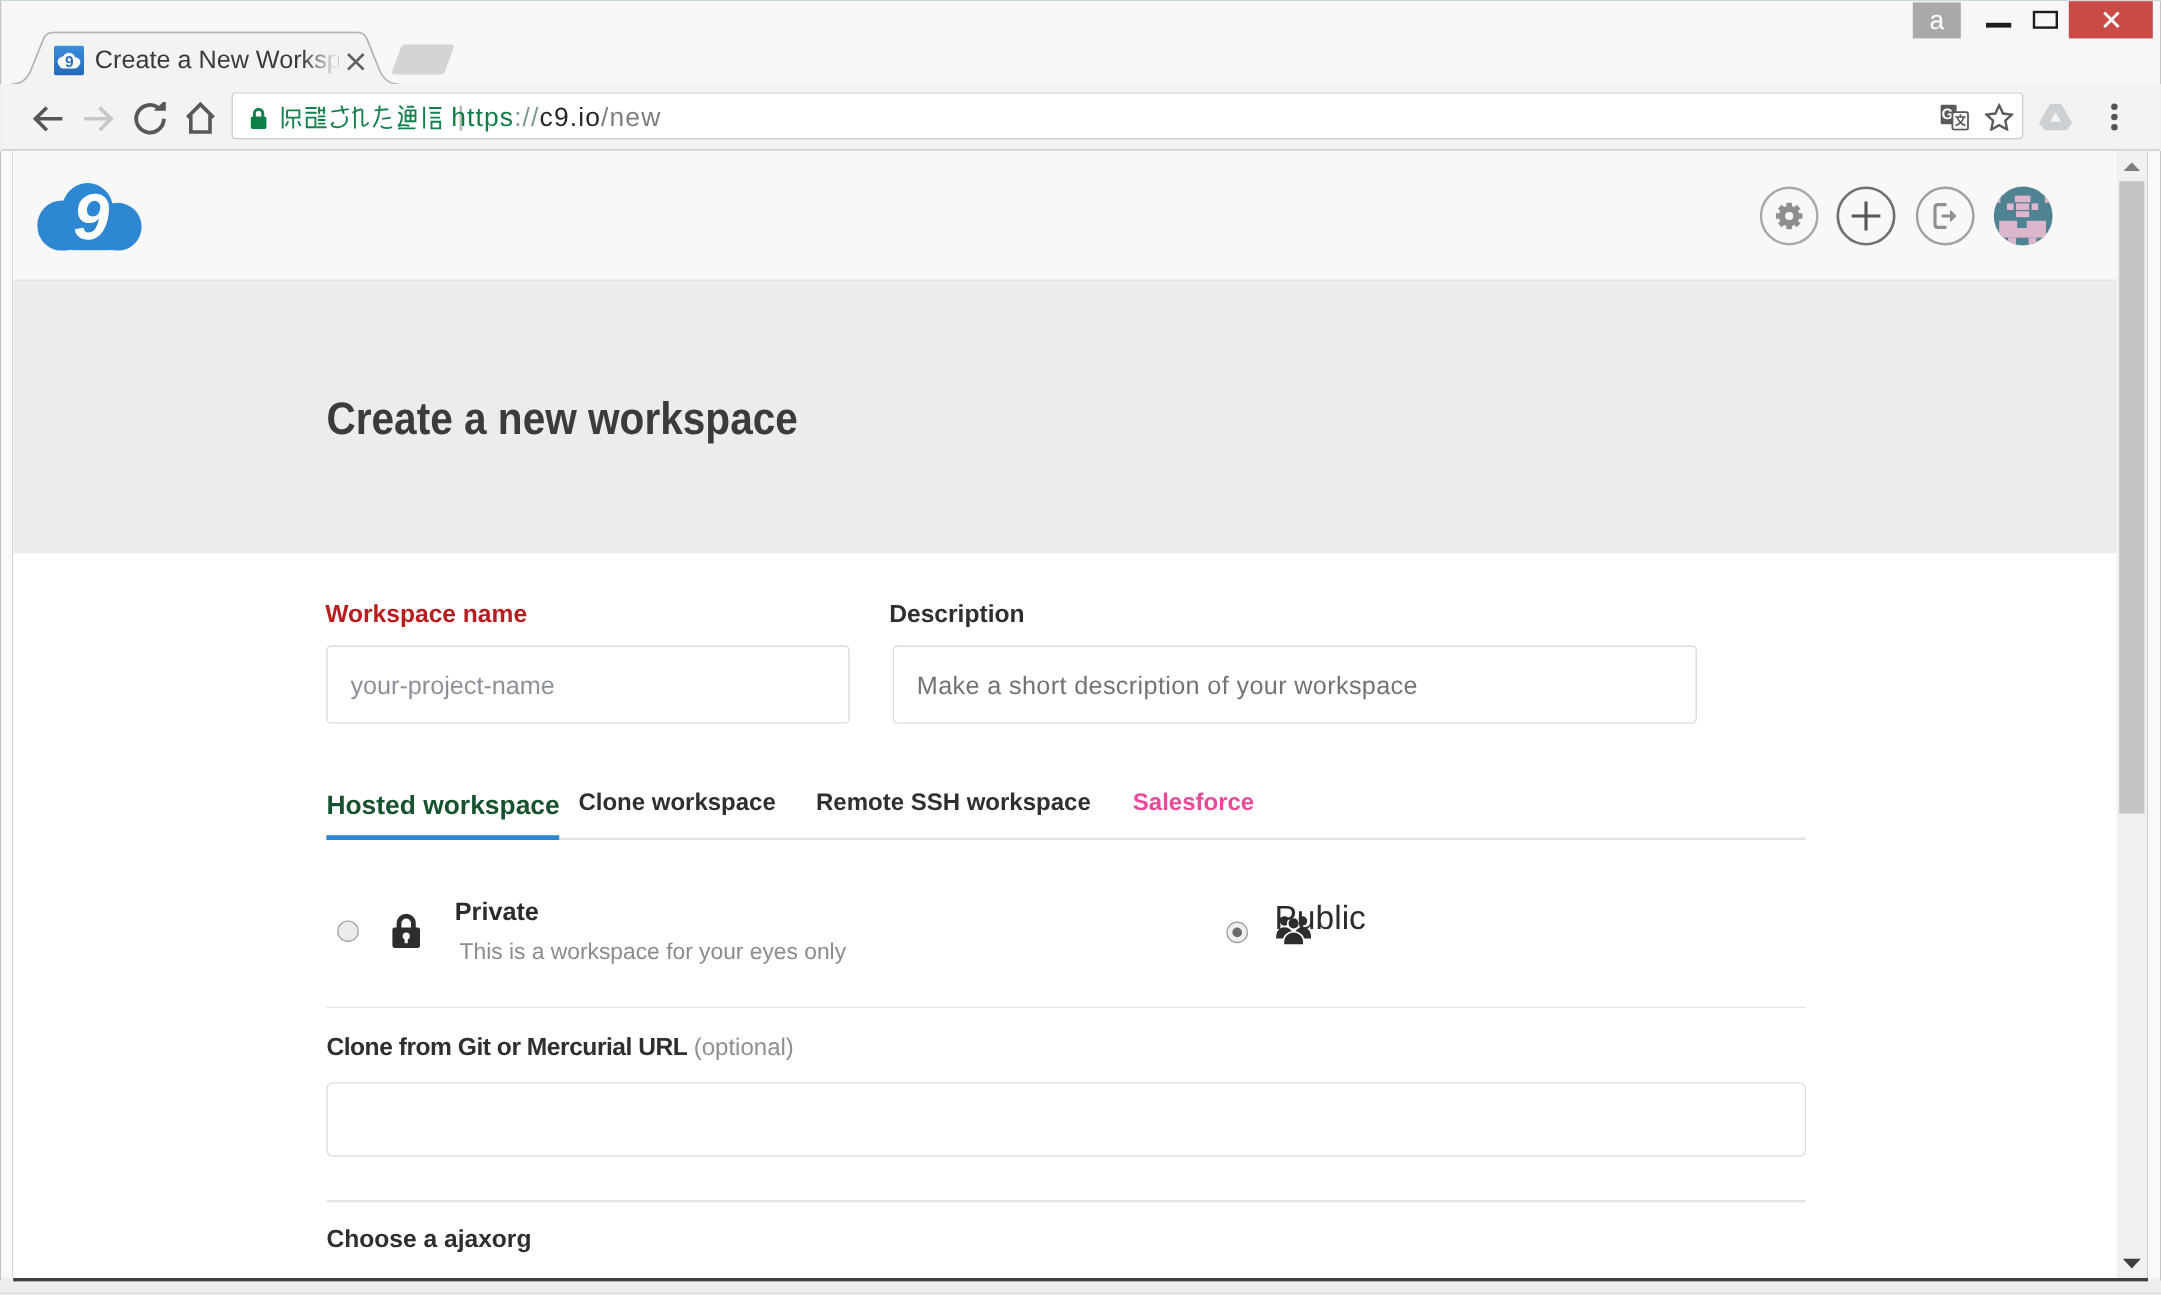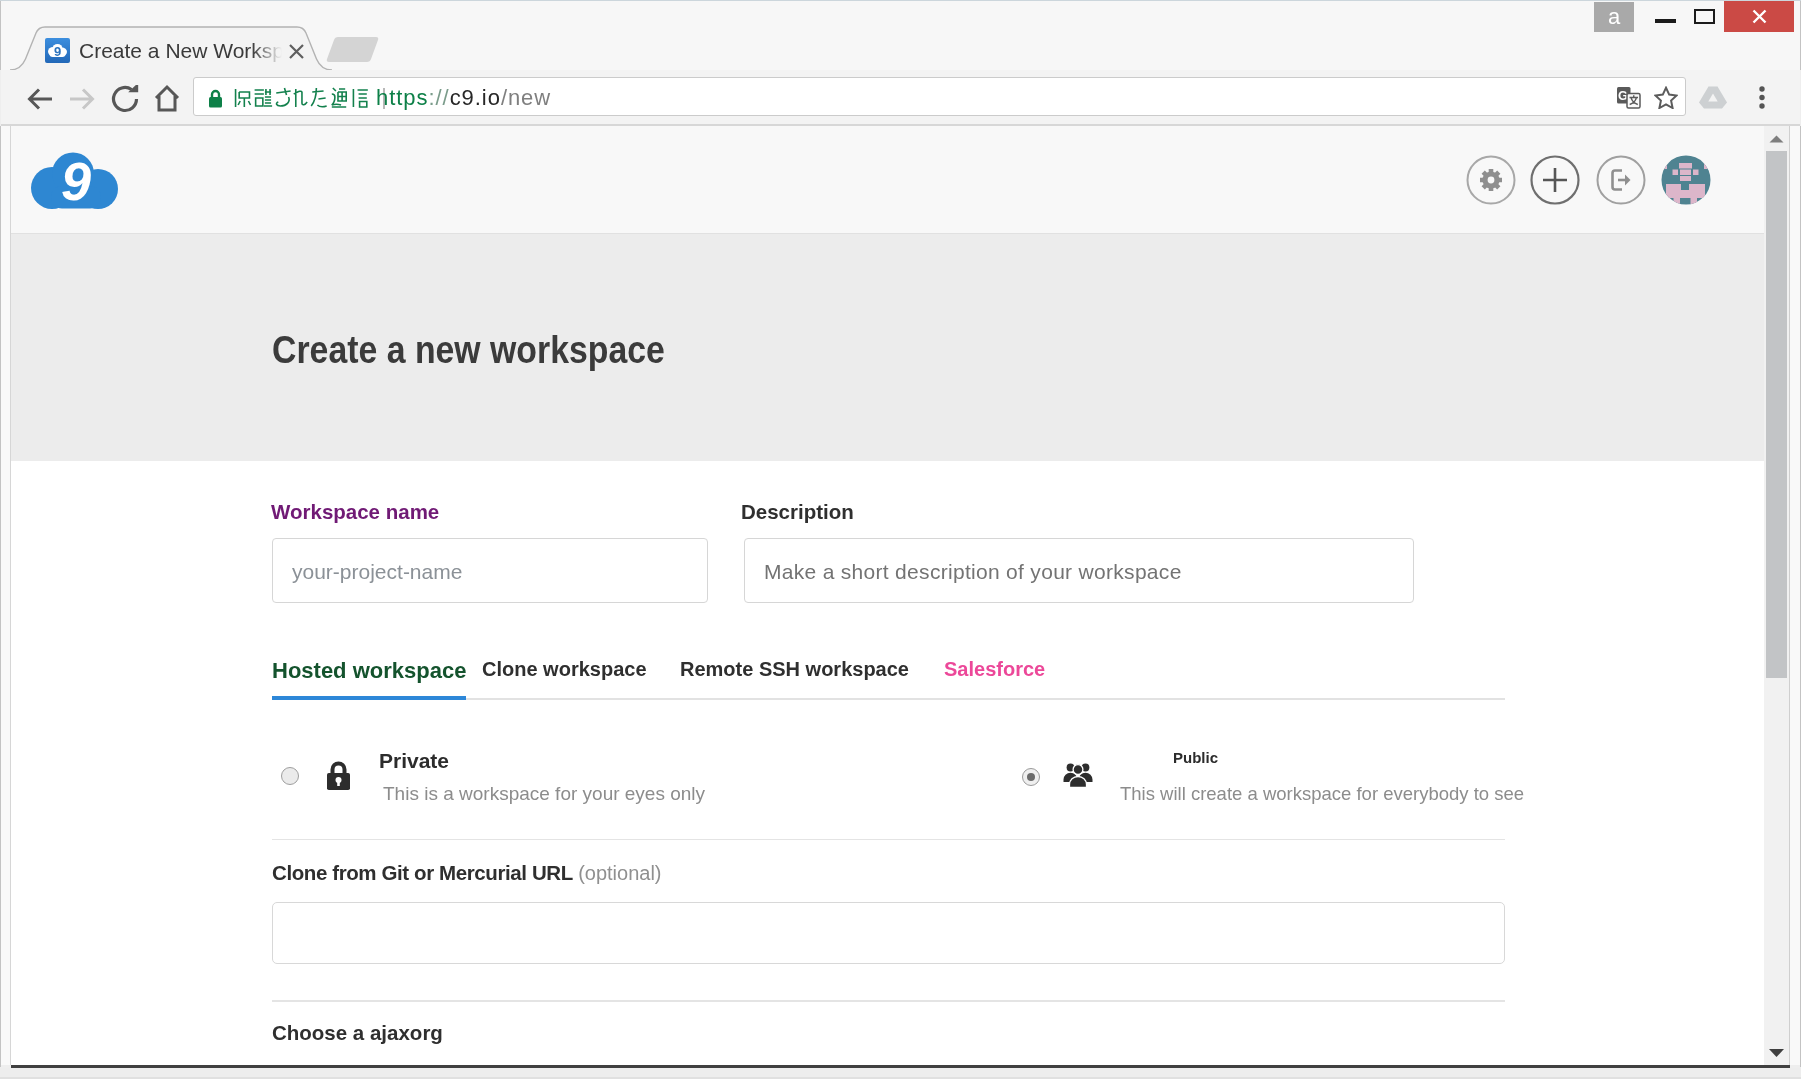--- a/index.html
+++ b/index.html
@@ -174,21 +174,21 @@
       <rect x="28" y="29" width="16" height="14"></rect>
       <rect x="19" y="35" width="10" height="8"></rect>
       <rect x="12.5" y="43" width="6.5" height="6"></rect>
       <rect x="29.5" y="43" width="6.5" height="6"></rect>
     </g>
   </svg>
 
   <div class="abs" style="left:0;top:107px;width:1753px;height:228px;background:#ececec;border-top:1px solid #e1e1e1"></div>
   <div class="abs" style="left:261px;top:203px;font-size:38px;font-weight:bold;color:#3b3b3b;transform:scaleX(0.89);transform-origin:left top;white-space:nowrap">Create a new workspace</div>
 
-  <div class="abs" style="left:260px;top:374px;font-size:20.5px;font-weight:bold;color:#701a75">Workspace name</div>
+  <div class="abs" style="left:260px;top:374px;font-size:20.5px;font-weight:bold;color:#b91c1c">Workspace name</div>
   <div class="abs" style="left:730px;top:374px;font-size:20.5px;font-weight:bold;color:#2f2f2f">Description</div>
 
   <div class="abs" style="left:261px;top:412px;width:436px;height:65px;border:1px solid #d6d6d6;border-radius:4px;background:#fff"></div>
   <div class="abs" style="left:281px;top:434px;font-size:21px;color:#8b9197">your-project-name</div>
   <div class="abs" style="left:733px;top:412px;width:670px;height:65px;border:1px solid #d6d6d6;border-radius:4px;background:#fff"></div>
   <div class="abs" style="left:753px;top:434px;font-size:21px;letter-spacing:0.3px;color:#737373">Make a short description of your workspace</div>
 
   <div class="abs" style="left:261px;top:572px;width:1233px;height:2px;background:#e2e2e2"></div>
   <div class="abs" style="left:261px;top:570px;width:194px;height:4px;background:#2d87d8"></div>
   <div class="abs" style="left:261px;top:532px;font-size:22px;font-weight:bold;color:#14532d">Hosted workspace</div>
@@ -213,22 +213,21 @@
   <svg class="abs" style="left:1052px;top:634px" width="30" height="30" viewBox="0 0 30 30">
     <g fill="#2d2d2d">
       <circle cx="7.5" cy="7.5" r="3.9"></circle>
       <path d="M0.5,19.5 a7,6.8 0 0 1 14,0 l0,2.5 l-14,0 z"></path>
       <circle cx="22.5" cy="7.5" r="3.9"></circle>
       <path d="M15.5,19.5 a7,6.8 0 0 1 14,0 l0,2.5 l-14,0 z"></path>
       <circle cx="15" cy="9.5" r="4.9" stroke="#fff" stroke-width="1.3"></circle>
       <path d="M6.5,24.5 a8.5,8 0 0 1 17,0 l0,3 l-17,0 z" stroke="#fff" stroke-width="1.3"></path>
     </g>
   </svg>
-  <div class="abs" style="left:1162px;top:623px;font-size:15px;font-weight:bold;color:#2c2c2c">Public</div>
-  <div class="abs" style="left:1109px;top:656.5px;font-size:18.5px;color:#8c8c8c">This will create a workspace for everybody to see</div>
+  <div class="abs" style="left:1051px;top:623px;font-size:28px;font-weight:normal;color:#2c2c2c">Public</div>
 
   <div class="abs" style="left:261px;top:712.5px;width:1233px;height:1.5px;background:#e4e4e4"></div>
 
   <div class="abs" style="left:261px;top:735px;font-size:20.5px;color:#2f2f2f;letter-spacing:-0.4px"><b>Clone from Git or Mercurial URL</b> <span style="font-size:20px;color:#909090;letter-spacing:0">(optional)</span></div>
   <div class="abs" style="left:261px;top:776px;width:1233px;height:62px;border:1px solid #d8d8d8;border-radius:5px;background:#fff"></div>
 
   <div class="abs" style="left:261px;top:874px;width:1233px;height:1.5px;background:#e4e4e4"></div>
 
   <div class="abs" style="left:261px;top:895px;font-size:20.5px;font-weight:bold;color:#2f2f2f">Choose a ajaxorg</div>
 </div>

